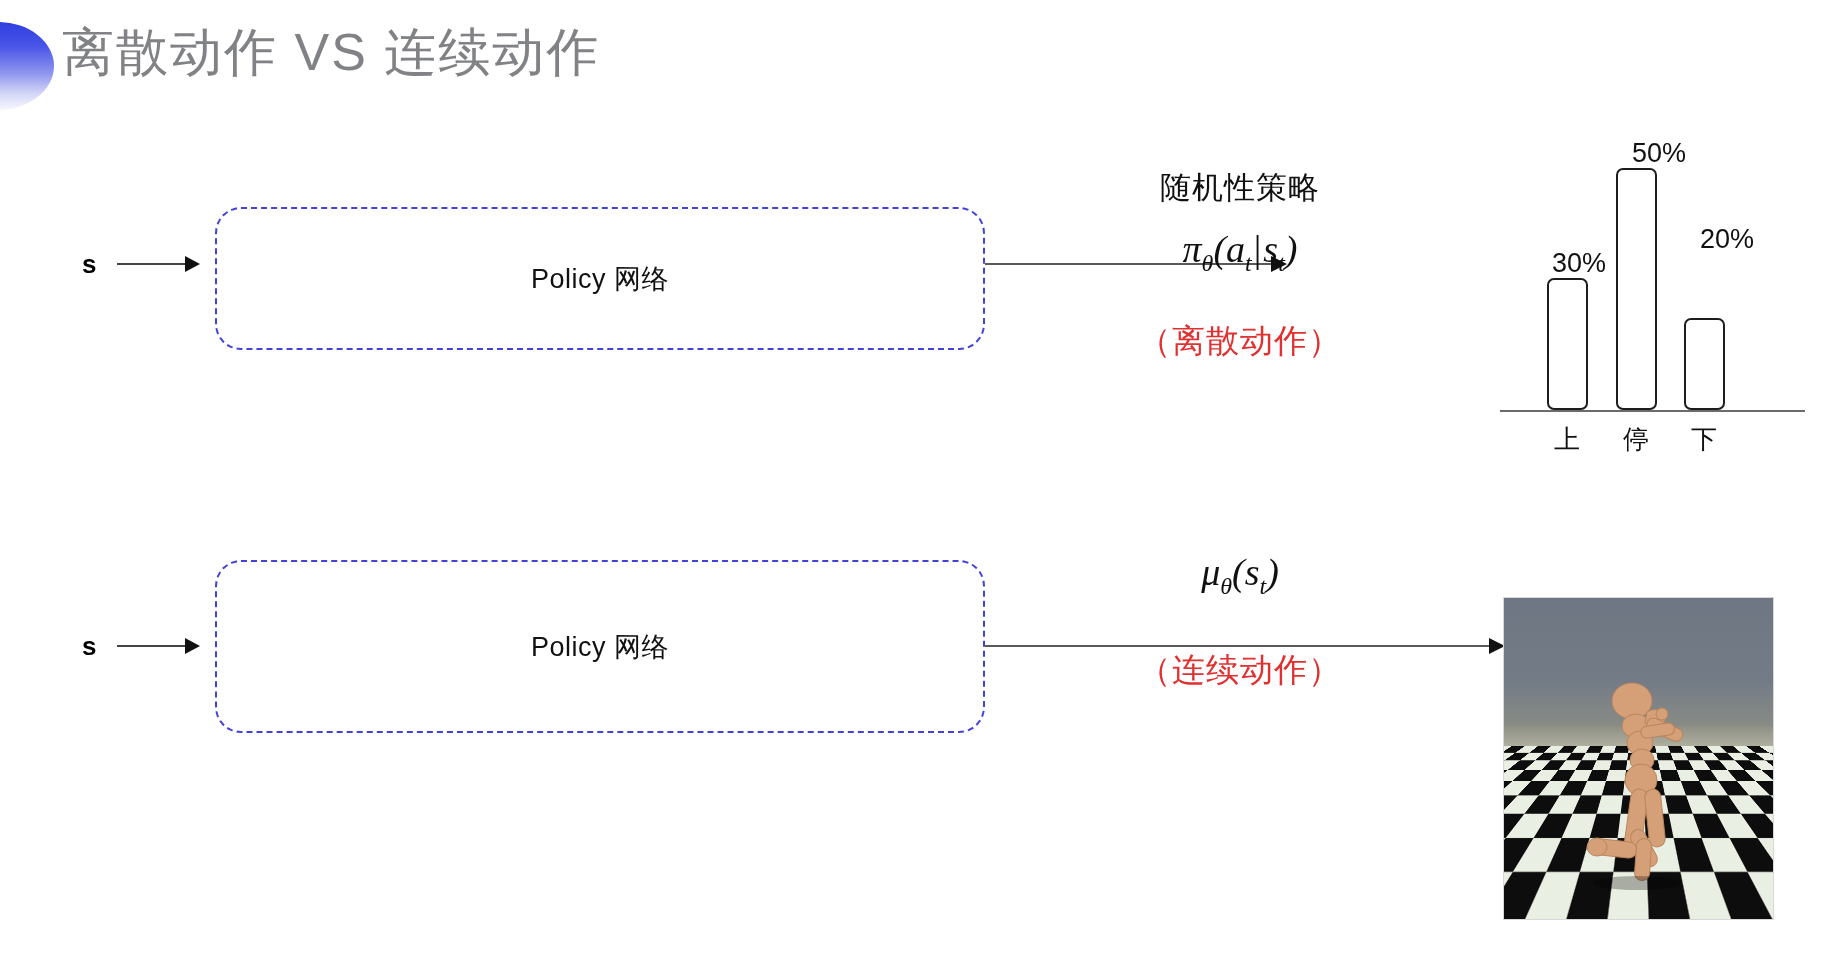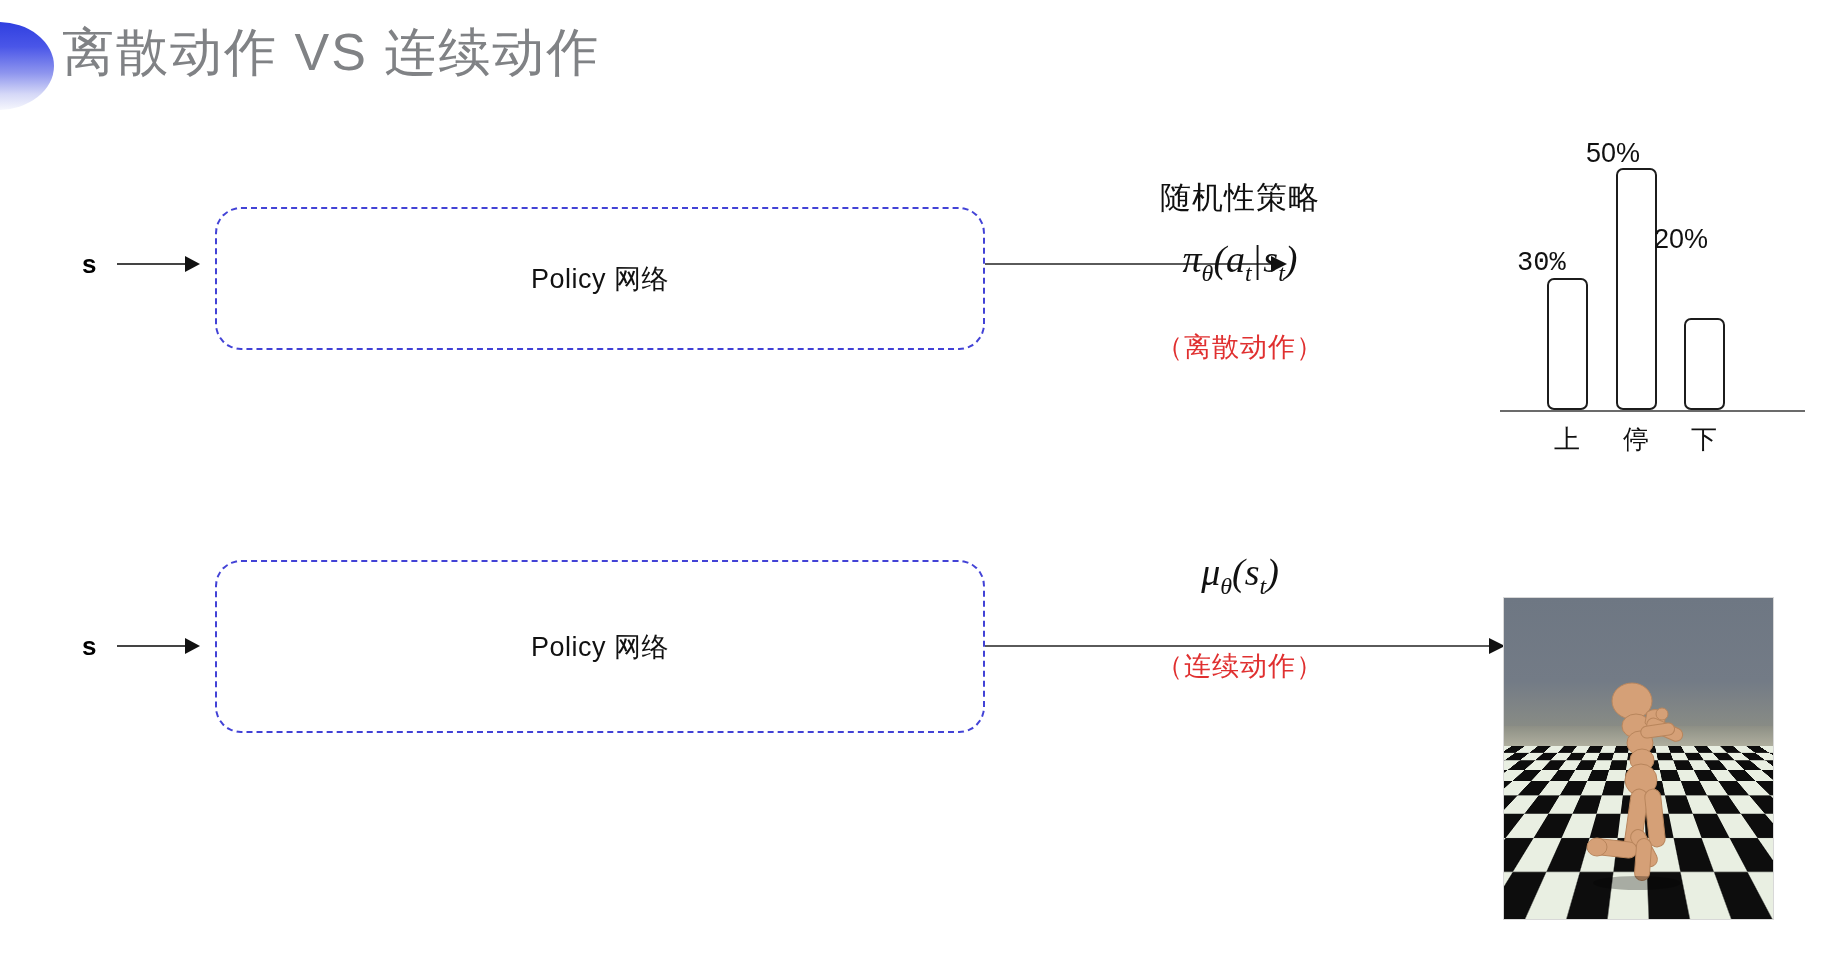--- a/index.html
+++ b/index.html
@@ -83,39 +83,39 @@
   .annot .formula{
     font-family:"Liberation Serif","DejaVu Serif",serif;
     font-style:italic;
     font-size:38px;color:#111;white-space:nowrap;
   }
   .annot .formula .sub{
     font-size:24px;vertical-align:sub;font-style:italic;
   }
   .annot .formula .bar{font-style:normal;padding:0 2px;}
   .annot .note{
-    font-size:27px;color:#e03030;white-space:nowrap;letter-spacing:1px;
+    font-size:33px;color:#e03030;white-space:nowrap;letter-spacing:1px;
   }
 
   
   .chart{position:absolute;}
   .chart .baseline{
     position:absolute;left:0;bottom:0;height:1.8px;background:#6b6b6b;width:100%;
   }
   .chart .bar{
     position:absolute;bottom:2px;
     border:2.6px solid #1c1c1c;
     border-radius:7px;
     background:#fff;
     box-sizing:border-box;
   }
   .chart .bar-value{
     position:absolute;
     font-size:27px;color:#111;
-    text-align:left;white-space:nowrap;
+    text-align:right;white-space:nowrap;
   }
   .chart .bar-cat{
     position:absolute;
     font-size:26px;color:#111;
     text-align:center;white-space:nowrap;
   }
 
   
   .sim{
     position:absolute;
@@ -160,33 +160,33 @@
 
     <div class="policy-box" style="left:215px;top:207px;width:770px;height:143px;">
       <div class="policy-label">Policy 网络</div>
     </div>
 
     <div class="out-arrow" style="left:985px;top:256px;width:300px;">
       <div class="line"></div>
       <div class="head"></div>
     </div>
 
-    <div class="annot" style="left:1090px;top:177px;width:300px;">
+    <div class="annot" style="left:1090px;top:167px;width:300px;">
       <div class="ptype">随机性策略</div>
       <div class="formula" style="margin-top:18px;">
         <span>π</span><span class="sub">θ</span><span>(</span><span>a</span><span class="sub">t</span><span class="bar">|</span><span>s</span><span class="sub">t</span><span>)</span>
       </div>
       <div class="note" style="margin-top:42px;">（离散动作）</div>
     </div>
 
     <div class="chart" style="left:1500px;top:150px;width:305px;height:262px;">
       <div class="baseline"></div>
 
       <div class="bar" style="left:47px;width:41px;height:132px;"></div>
-      <div class="bar-value" style="left:17px;top:98px;width:100px;font-family:Liberation Mono, monospace;">30%</div>
+      <div class="bar-value" style="left:6px;top:98px;width:100px;">30%</div>
       <div class="bar-cat" style="left:17px;top:272px;width:100px;">上</div>
 
       <div class="bar" style="left:116px;width:41px;height:242px;"></div>
       <div class="bar-value" style="left:86px;top:-12px;width:100px;">50%</div>
       <div class="bar-cat" style="left:86px;top:272px;width:100px;">停</div>
 
       <div class="bar" style="left:184px;width:41px;height:92px;"></div>
       <div class="bar-value" style="left:154px;top:74px;width:100px;">20%</div>
       <div class="bar-cat" style="left:154px;top:272px;width:100px;">下</div>
     </div>

